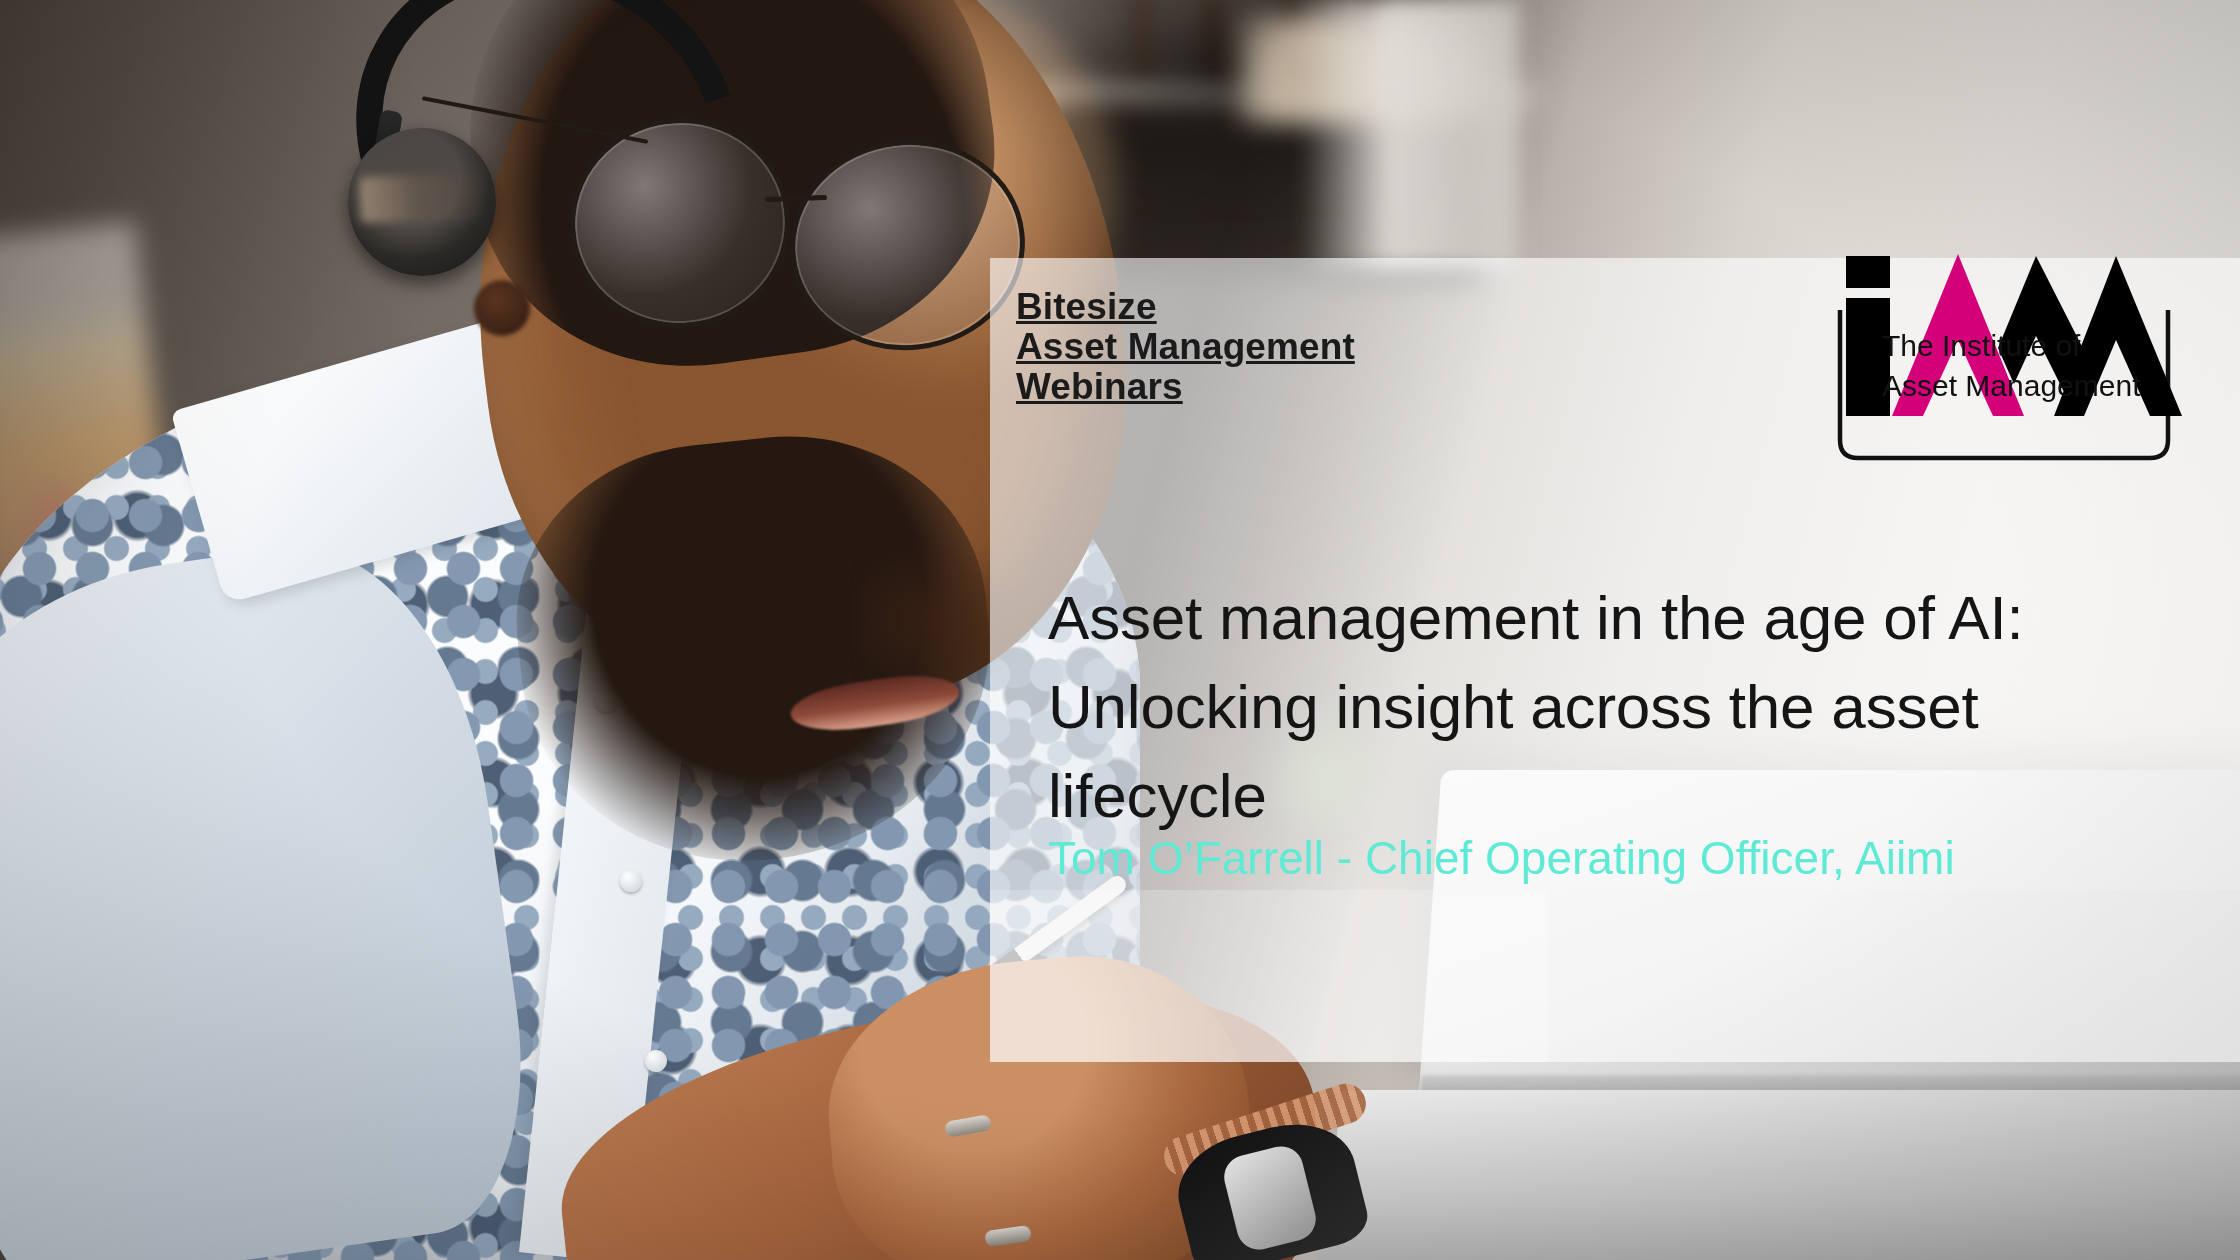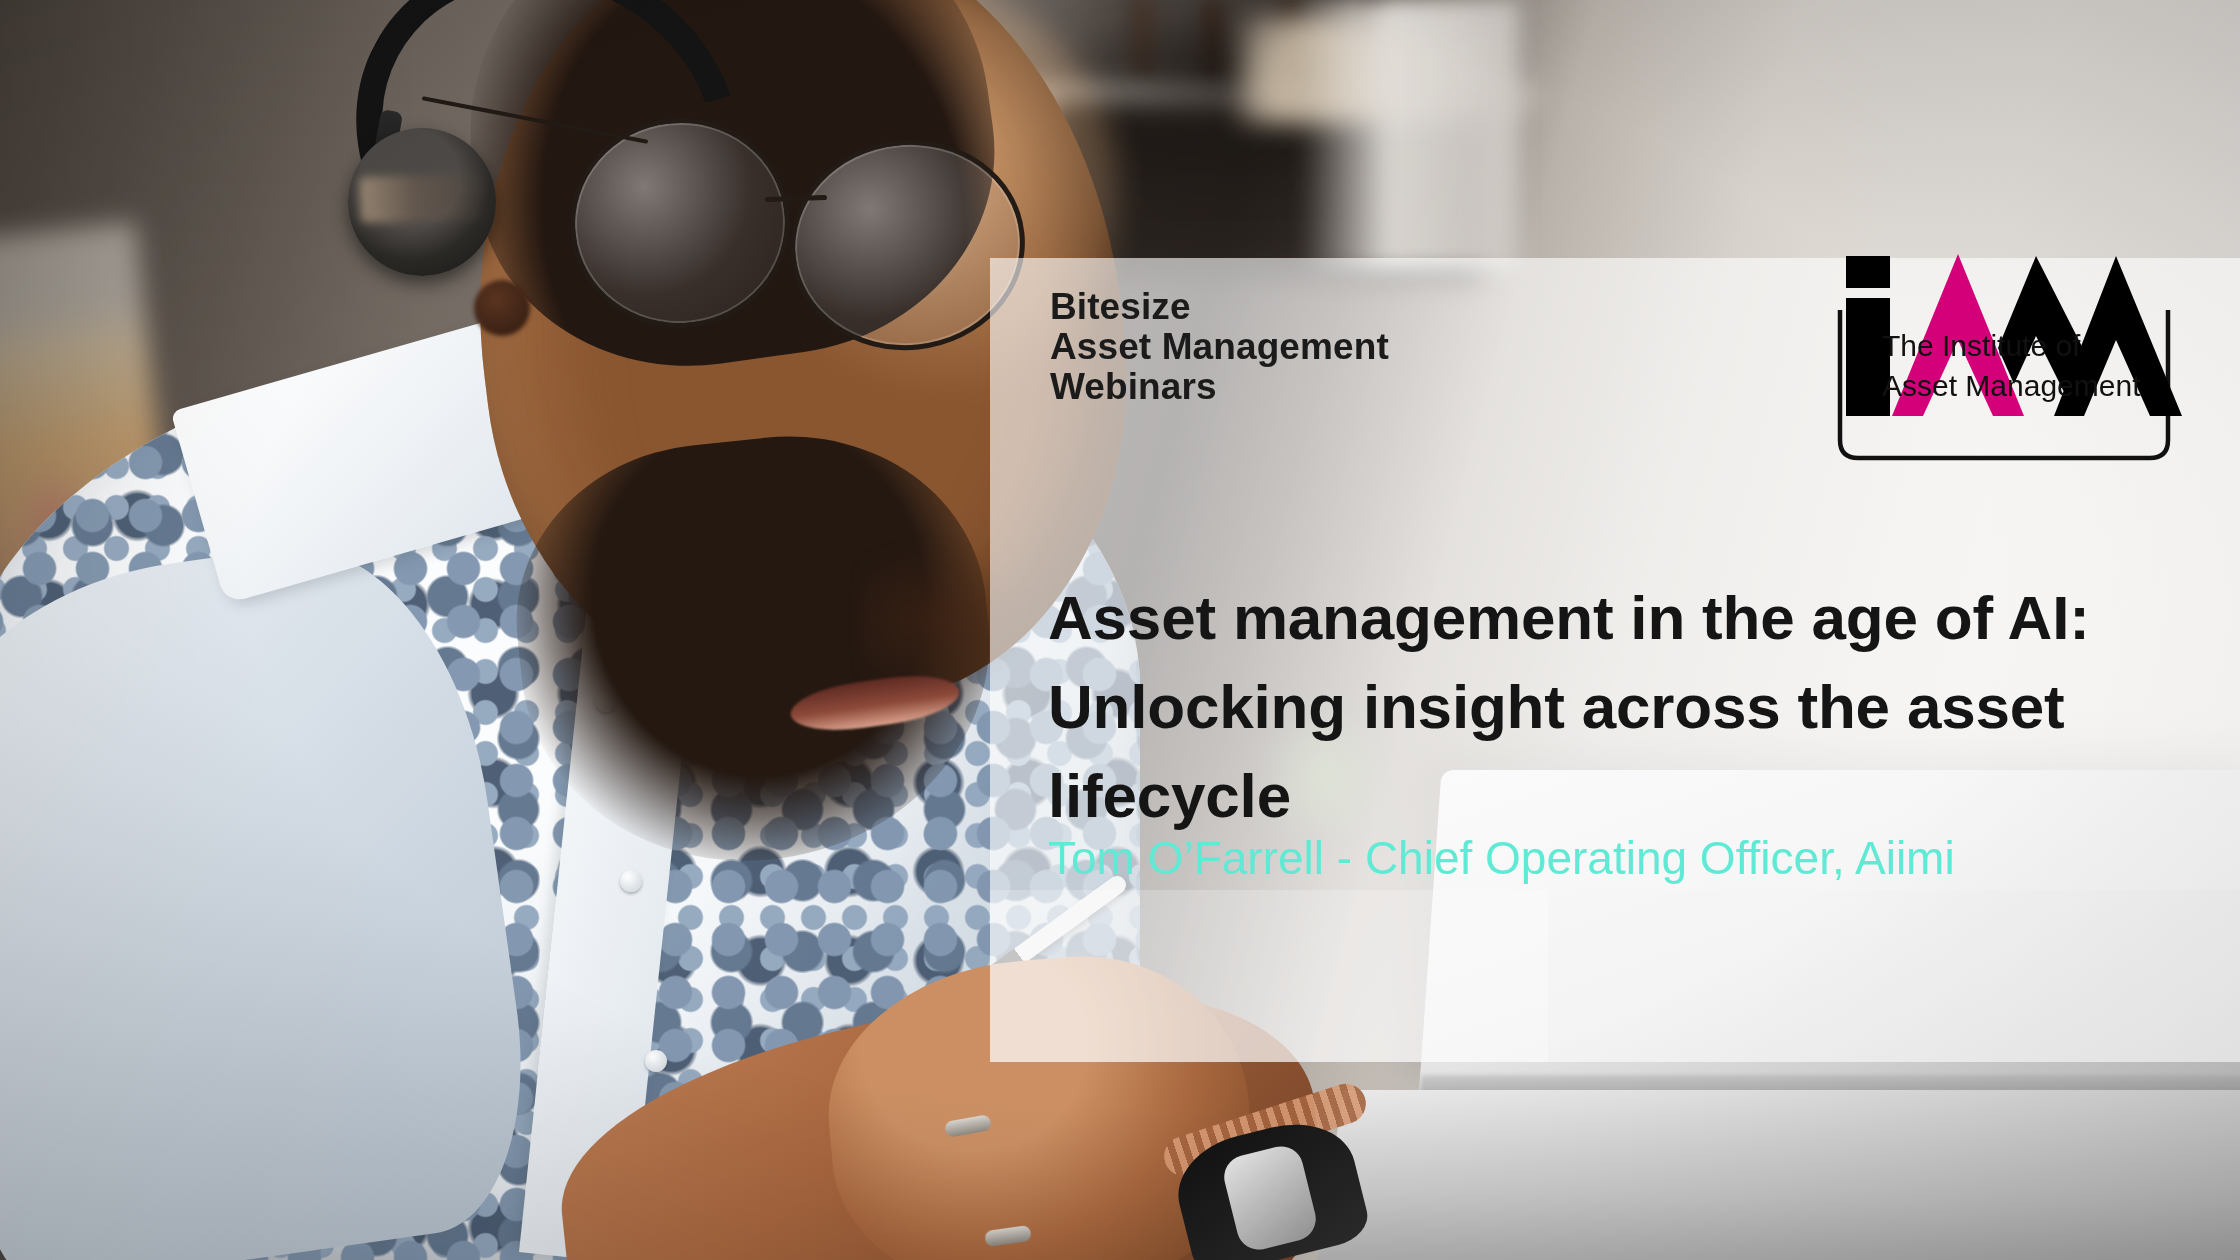--- a/index.html
+++ b/index.html
@@ -347,35 +347,36 @@
     position:absolute; left:990px; top:890px; width:1250px; height:172px;
     background: rgba(255,255,255,.58);
   }
   .panel-low-narrow{
     position:absolute; left:990px; top:890px; width:558px; height:172px;
     background: rgba(255,255,255,.30);
   }
 
   
   .kicker{
-    position:absolute; left:1050px; top:287px;
+    position:absolute; left:1016px; top:287px;
     font-weight:700;
     font-size:37px;
     line-height:40px;
     color:#1b1b1b;
     letter-spacing:.1px;
     white-space:pre-line;
+    text-decoration:underline;
   }
   .title{
     position:absolute; left:1048px; top:573px;
     width:1060px;
     font-size:62px;
     line-height:89px;
     color:#151515;
-    font-weight:700;
+    font-weight:400;
     font-stretch: condensed;
     letter-spacing:-.2px;
   }
   .speaker{
     position:absolute; left:1048px; top:830px;
     width:1100px;
     font-size:46px;
     line-height:56px;
     color:#5eead4;
     font-weight:400;

